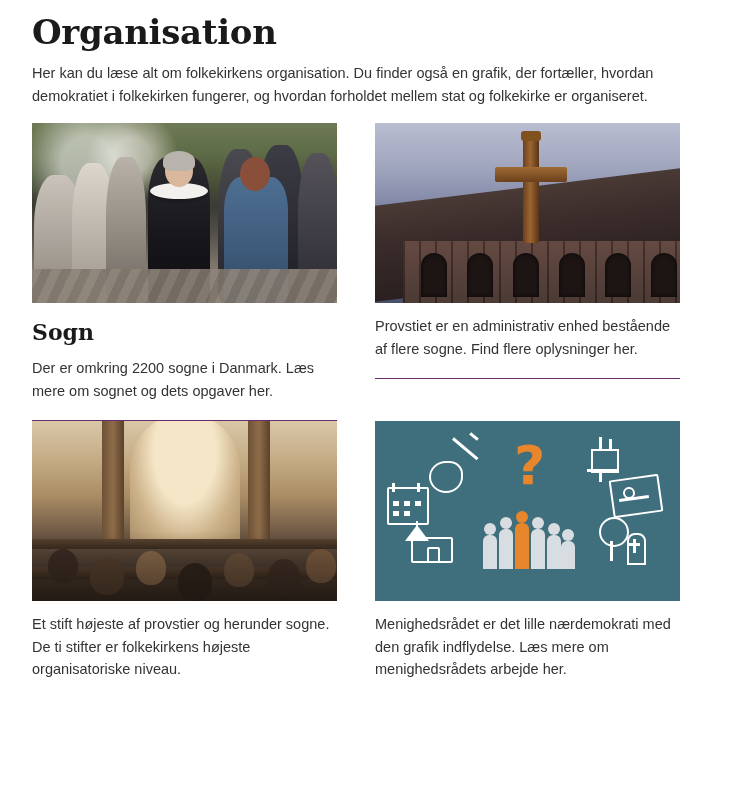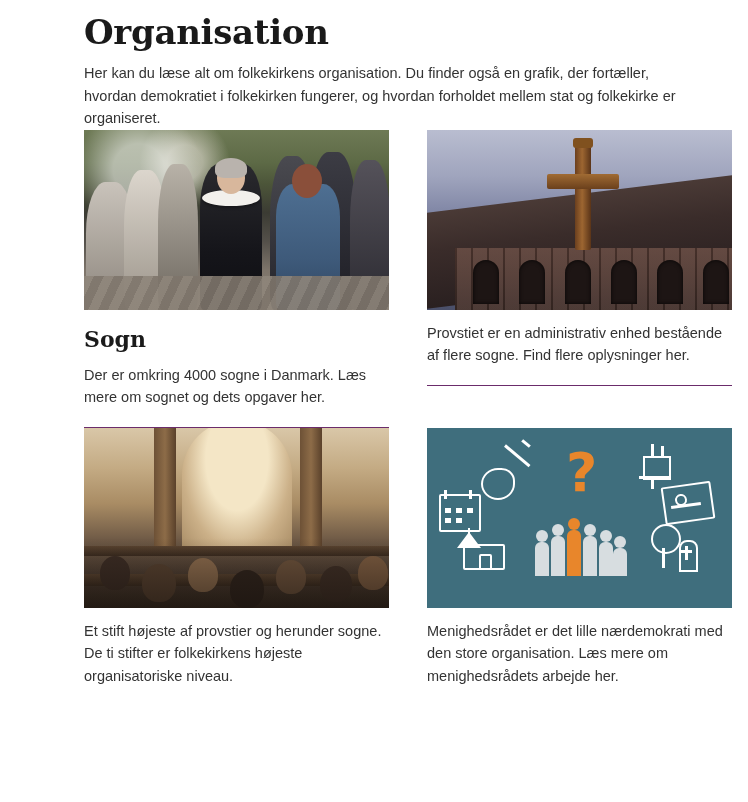--- a/index.html
+++ b/index.html
@@ -11,41 +11,42 @@
     width: 748px;
     height: 802px;
     font-family: "Liberation Sans", sans-serif;
     color: #333333;
     overflow: hidden;
   }
   .page {
     width: 748px;
     height: 802px;
     box-sizing: border-box;
-    padding: 0 52px 0 84px;
+    padding: 0 52px 0 32px;
     position: relative;
   }
   .page-title {
     font-family: "DejaVu Serif", serif;
     font-weight: bold;
     font-size: 34px;
     line-height: 40px;
     color: #1a1a1a;
     margin: 0;
     padding-top: 12px;
     letter-spacing: -0.3px;
   }
   .page-intro {
     font-size: 14.5px;
     line-height: 22.5px;
     color: #333333;
     margin: 10px 0 0 0;
     max-width: 648px;
   }
   .grid {
+    margin-top: 16px;
     display: grid;
     grid-template-columns: 305px 305px;
     column-gap: 38px;
     row-gap: 0px;
   }
   .card {
     position: relative;
     padding-bottom: 0;
   }
   .card-media {
@@ -261,21 +262,21 @@
           <div class="ic-priest"></div>
           <div class="ic-ruff"></div>
           <div class="ic-head"></div>
           <div class="ic-hair"></div>
           <div class="ic-denim"></div>
           <div class="ic-denim-head"></div>
           <div class="ic-ground"></div>
         </div>
       </div>
       <h2 class="card-title">Sogn</h2>
-      <p class="card-text">Der er omkring 4000 sogne i Danmark. Læs mere om sognet og dets opgaver her.</p>
+      <p class="card-text">Der er omkring 2200 sogne i Danmark. Læs mere om sognet og dets opgaver her.</p>
       <hr class="card-rule">
     </div>
 
     <div class="card">
       <div class="card-media">
         <div class="img-cross">
           <div class="cross-roof"></div>
           <div class="cross-wall"></div>
           <div class="arch" style="left:46px"></div>
           <div class="arch" style="left:92px"></div>
@@ -374,17 +375,17 @@
             <div style="position:absolute; left:17px; top:28px; width:6px; height:5px; background:#ffffff;"></div>
           </div>
 
           <div class="il-photo">
             <div class="il-outline" style="left:0; top:0; width:46px; height:34px; transform:rotate(-8deg);"></div>
             <div style="position:absolute; left:8px; top:20px; width:30px; height:3px; background:#ffffff; transform:rotate(-8deg);"></div>
             <div style="position:absolute; left:12px; top:10px; width:8px; height:8px; border:2px solid #ffffff; border-radius:50%; transform:rotate(-8deg);"></div>
           </div>
         </div>
       </div>
-      <p class="card-text">Menighedsrådet er det lille nærdemokrati med den store organisation. Læs mere om menighedsrådets arbejde her.</p>
+      <p class="card-text">Menighedsrådet er det lille nærdemokrati med den grafik indflydelse. Læs mere om menighedsrådets arbejde her.</p>
     </div>
 
   </div>
 </div>
 
 </body></html>

